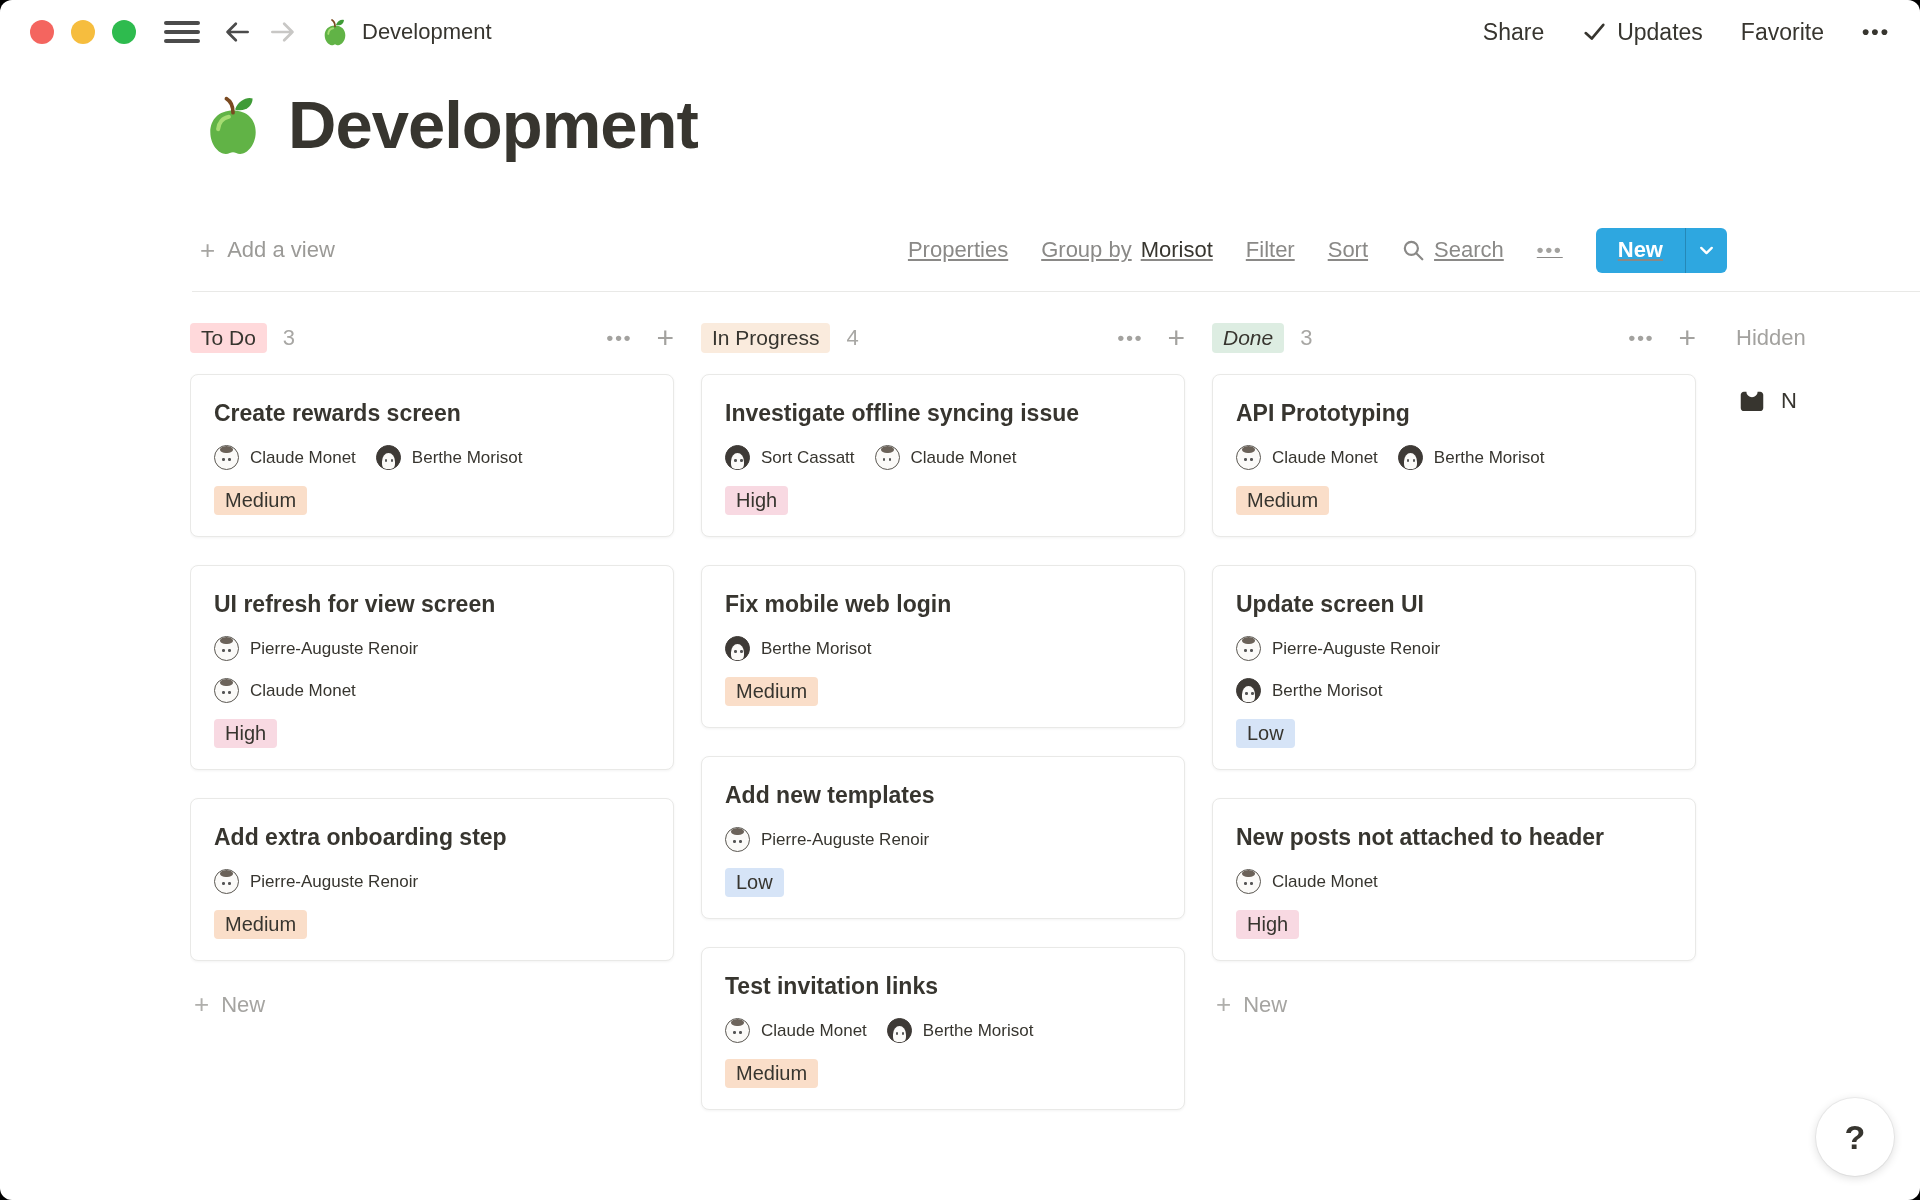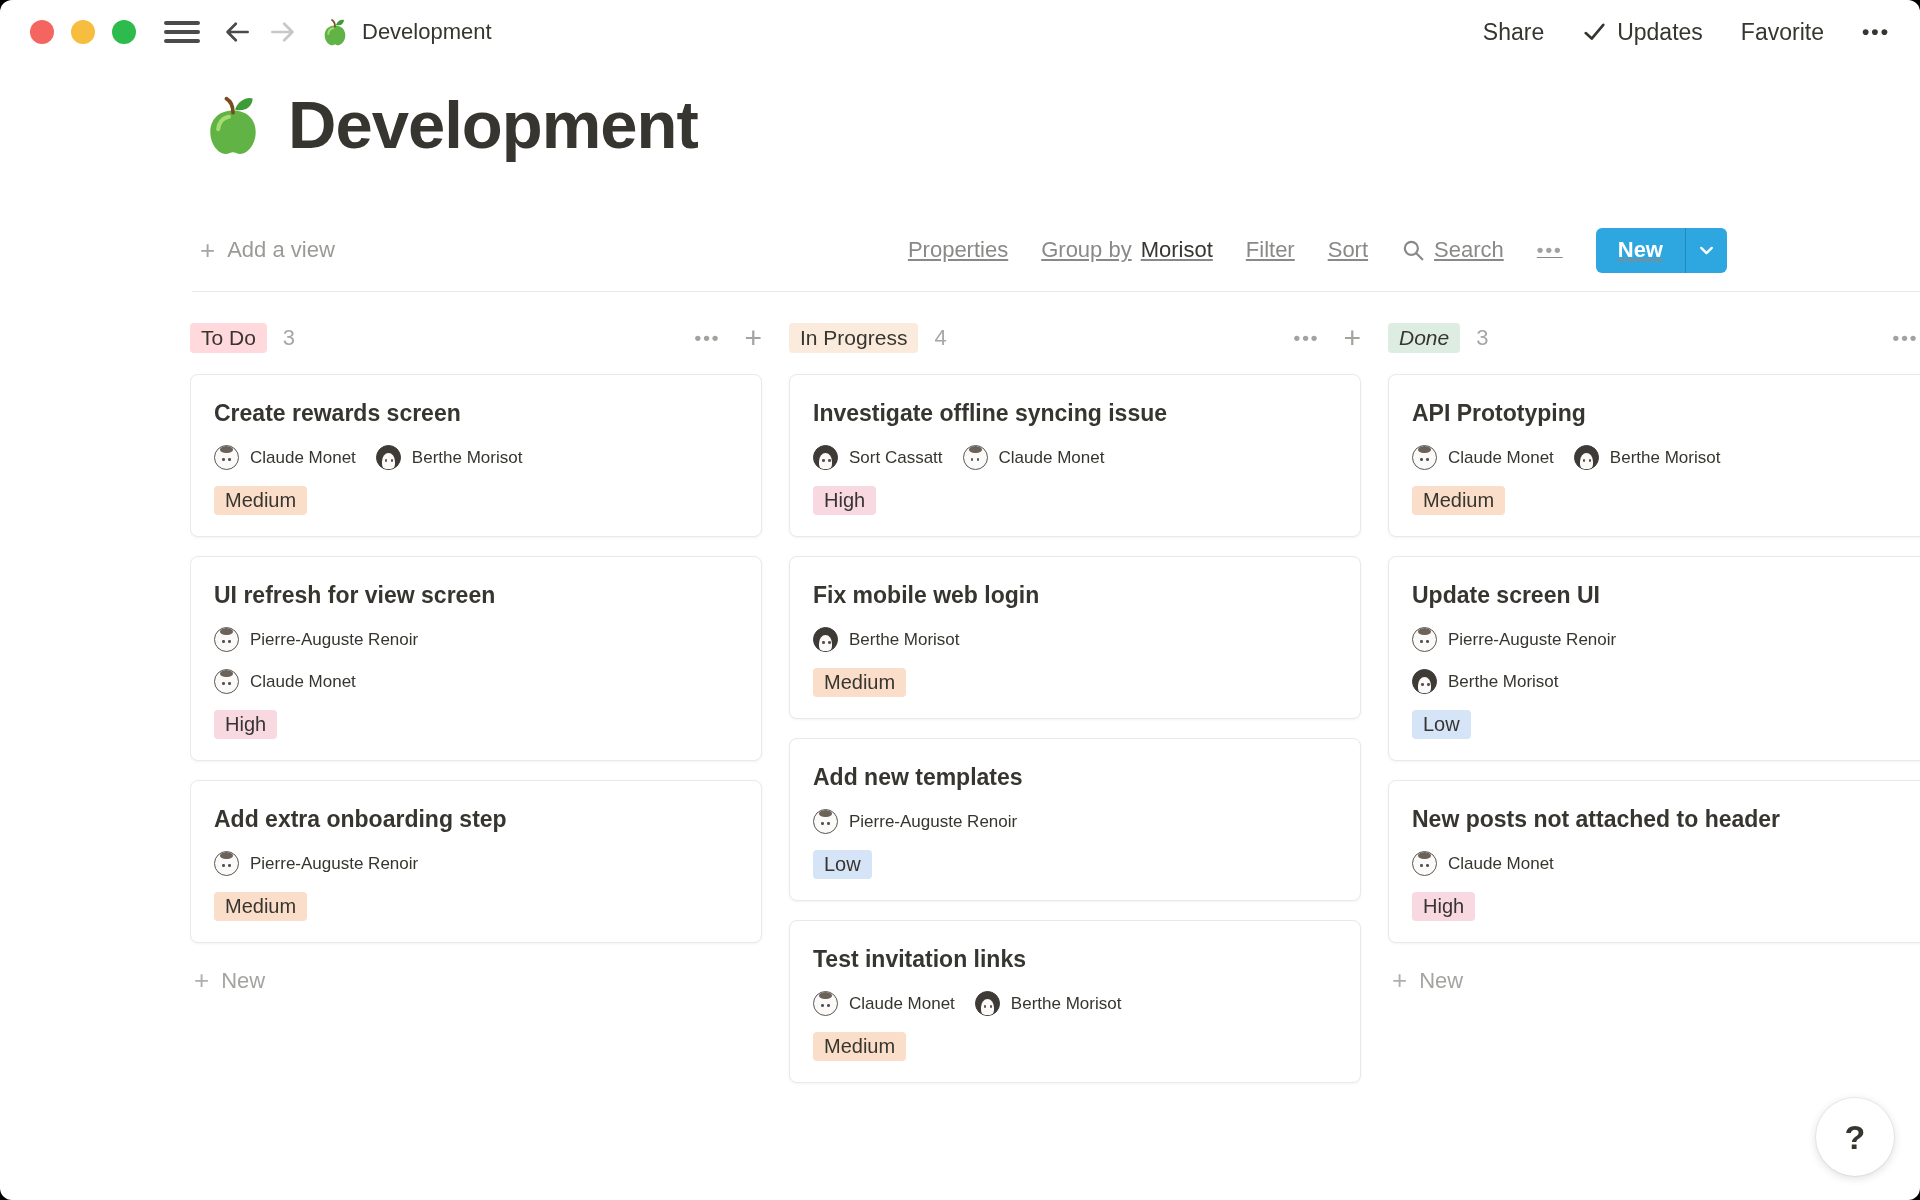--- a/index.html
+++ b/index.html
@@ -35,31 +35,31 @@
   .vt-item{cursor:pointer;display:flex;align-items:center;gap:9px;}
   .vt-item .dark{color:#37352F;}
   .btn-new{display:flex;align-items:stretch;height:45px;border-radius:6px;overflow:hidden;background:#2EA7E0;color:#fff;cursor:pointer;}
   .btn-new .main{display:flex;align-items:center;padding:0 22px;font-size:22px;font-weight:700;}
   .btn-new .chev{display:flex;align-items:center;padding:0 11px;border-left:1px solid rgba(0,0,0,0.18);}
 
   .divider{position:absolute;top:291px;left:192px;right:0;height:1px;background:#E9E9E7;}
 
   
   .board{position:absolute;top:316px;left:190px;right:0;bottom:0;display:flex;gap:27px;overflow:hidden;align-items:flex-start;}
-  .column{width:572px;flex:none;}
+  .column{width:484px;flex:none;}
   .col-header{height:44px;display:flex;align-items:center;}
   .status{font-size:21px;padding:3px 11px;border-radius:4px;color:#37352F;cursor:pointer;}
   .status[data-status="To Do"]{background:#FFD9DB;}
   .status[data-status="In Progress"]{background:#FAEBDD;}
   .status[data-status="Done"]{background:#DDEDE2;font-style:italic;}
   .count{margin-left:16px;font-size:22px;color:#A8A7A4;}
   .spacer{flex:1;}
   .col-plus{font-size:30px;font-weight:300;color:#A3A29F;margin-left:24px;cursor:pointer;line-height:1;}
   .cards{margin-top:14px;}
-  .card{background:#fff;border:1px solid #E9E9E7;border-radius:8px;box-shadow:0 1px 3px rgba(15,15,15,0.05);padding:23px 23px 21px;margin-bottom:19px;cursor:pointer;box-sizing:border-box;}
+  .card{background:#fff;border:1px solid #E9E9E7;border-radius:8px;box-shadow:0 1px 3px rgba(15,15,15,0.05);padding:23px 23px 21px;margin-bottom:28px;cursor:pointer;box-sizing:border-box;}
   .card-title{margin:0;font-size:23px;font-weight:600;color:#37352F;line-height:30px;}
   .arow{margin-top:17px;display:flex;align-items:center;flex-wrap:wrap;}
   .assignee{display:flex;align-items:center;gap:11px;margin-right:20px;}
   .aname{font-size:17px;color:#37352F;}
   .avatar{width:25px;height:25px;border-radius:50%;position:relative;flex:none;overflow:hidden;background:#FBFAF8;border:1px solid #5A5751;box-sizing:border-box;}
   .avatar[data-variant="man"]::before{content:"";position:absolute;top:0;left:5px;right:5px;height:7px;background:#6B6259;border-radius:50% 50% 45% 45%;}
   .avatar[data-variant="man"]::after{content:"";position:absolute;top:12px;left:7px;width:2.5px;height:2.5px;border-radius:50%;background:#555;box-shadow:6px 0 0 #555;}
   .avatar[data-variant="woman"]{background:#3E3A36;border-color:#3E3A36;}
   .avatar[data-variant="woman"]::before{content:"";position:absolute;left:5px;right:5px;top:7px;bottom:-1px;background:#FBFAF8;border-radius:50% 50% 35% 35%;}
   .avatar[data-variant="woman"]::after{content:"";position:absolute;top:13px;left:8px;width:2.5px;height:2.5px;border-radius:50%;background:#555;box-shadow:6px 0 0 #555;z-index:1;}

